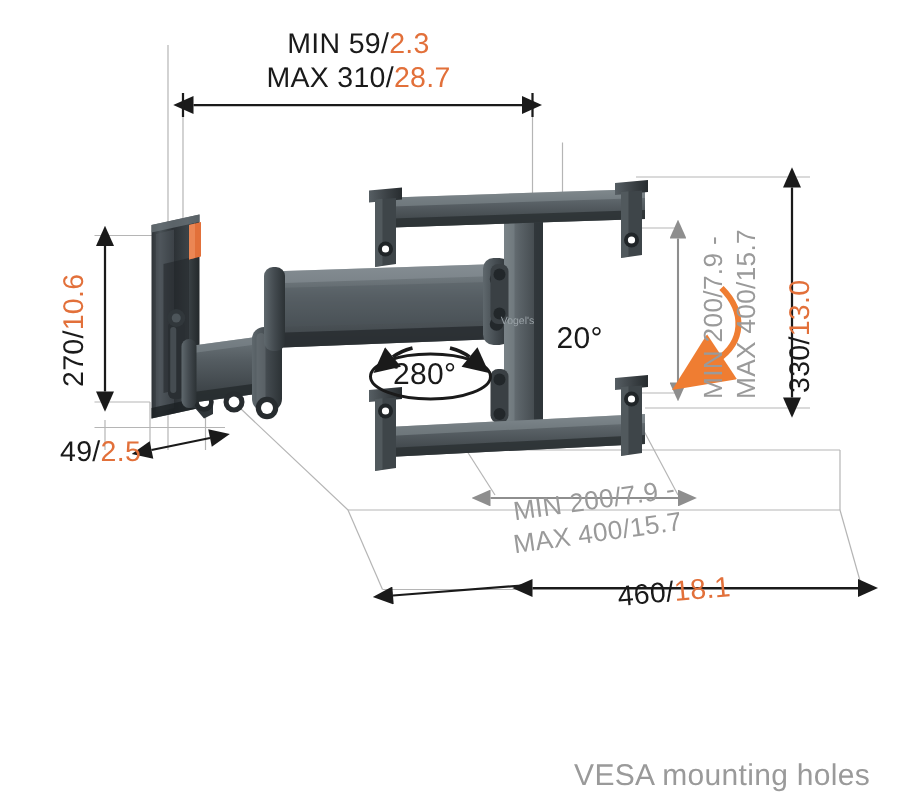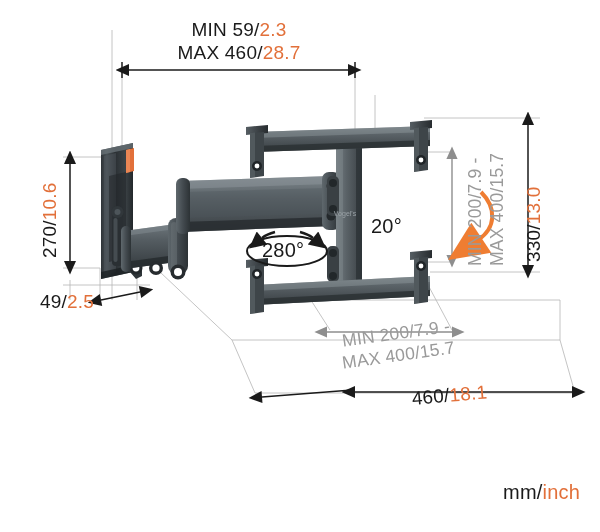--- a/index.html
+++ b/index.html
@@ -259,21 +259,21 @@
     <path d="M262,238 A34,16 0 0 1 275,232" fill="none" stroke="#1a1a1a" stroke-width="2.4" marker-start="url(#swA)"></path>
     <path d="M300,232 A34,16 0 0 1 313,238" fill="none" stroke="#1a1a1a" stroke-width="2.4" marker-end="url(#swB)"></path>
 
     <path d="M481,192 C497,208 496,228 478,240" fill="none" stroke="#ef7d32" stroke-width="4" marker-end="url(#tiltA)"></path>
   </svg>
 
   <div class="lbl dim-top" style="left:118px;top:20px;width:242px;">
     <span class="black">MIN 59/</span><span class="orange">2.3</span>
   </div>
   <div class="lbl dim-top" style="left:118px;top:43px;width:242px;">
-    <span class="black">MAX 460/</span><span class="orange">28.7</span>
+    <span class="black">MAX 310/</span><span class="orange">28.7</span>
   </div>
 
   <div class="lbl dim-side rot-ccw" style="left:40px;top:258px;">
     <span class="black">270/</span><span class="orange">10.6</span>
   </div>
 
   <div class="lbl dim-side" style="left:40px;top:292px;">
     <span class="black">49/</span><span class="orange">2.5</span>
   </div>
 
@@ -287,17 +287,15 @@
   <div class="lbl vesa-txt" style="left:341px;top:332px;transform:rotate(-8deg);transform-origin:0 0;">MIN 200/7.9 -</div>
   <div class="lbl vesa-txt" style="left:341px;top:354px;transform:rotate(-8deg);transform-origin:0 0;">MAX 400/15.7</div>
 
   <div class="lbl dim-side" style="left:411px;top:389px;transform:rotate(-5deg);transform-origin:0 0;">
     <span class="black">460/</span><span class="orange">18.1</span>
   </div>
 
   <div class="lbl ang" style="left:262px;top:240px;">280°</div>
   <div class="lbl ang" style="left:371px;top:185px;margin-top:31px;">20°</div>
 
-  <div class="lbl legend1" style="left:330px;top:482px;width:250px;">
-    <span class="black">mm/</span><span class="orange">inch</span>
-  </div>
+  <div class="lbl legend2" style="left:330px;top:507px;width:250px;">VESA mounting holes</div>
 
 </div>
 
 </body></html>

